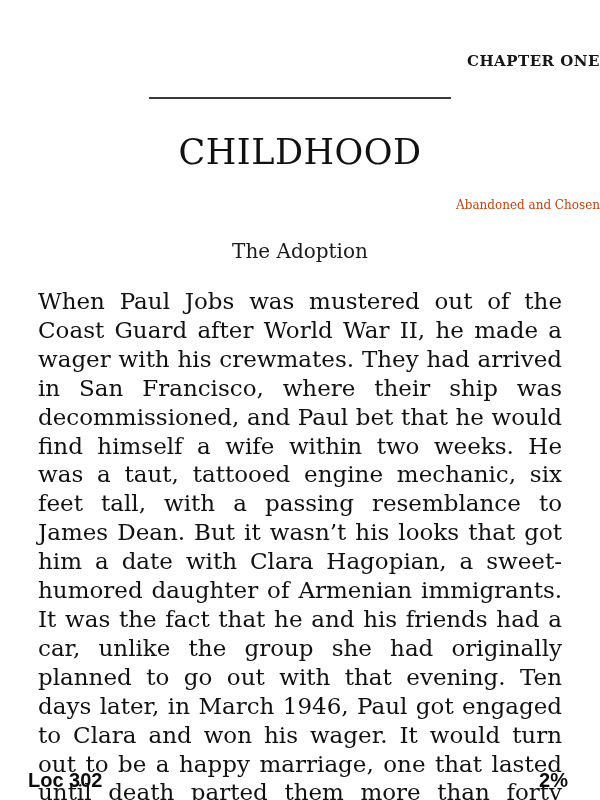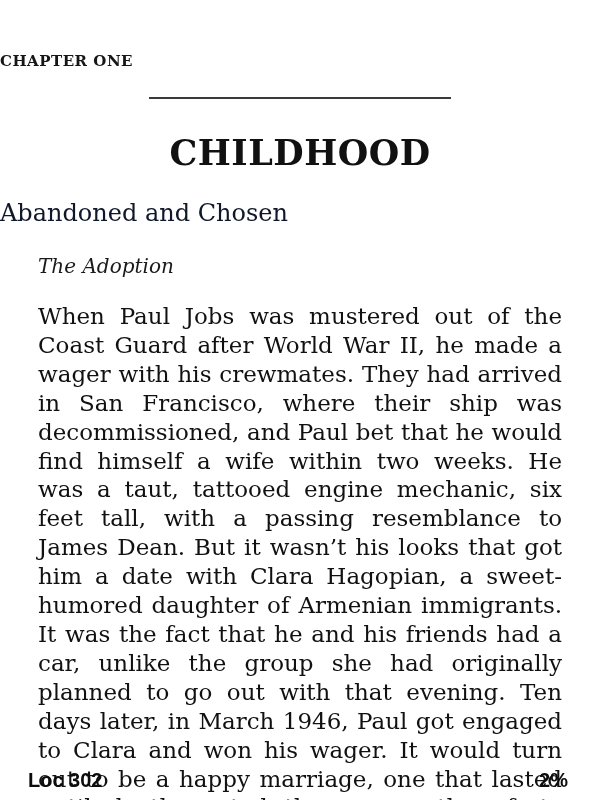--- a/index.html
+++ b/index.html
@@ -12,53 +12,52 @@
     width: 600px;
     height: 800px;
     background: #ffffff;
     color: #111111;
     font-family: "DejaVu Serif", serif;
     overflow: hidden;
     box-sizing: border-box;
   }
   .chapter-label {
     margin-top: 52px;
-    text-align: left;
+    text-align: right;
     font-size: 15px;
     font-weight: bold;
     letter-spacing: 0.5px;
     color: #161616;
   }
   .divider {
     width: 302px;
     border: none;
     border-top: 2px solid #3a3a3a;
     margin: 27px auto 0 auto;
   }
   .title {
     margin: 33px 0 0 0;
     text-align: center;
     font-size: 35px;
-    font-weight: bold;
+    font-weight: normal;
     letter-spacing: 0.5px;
     color: #111111;
   }
   .subtitle {
     margin: 26px 0 0 0;
-    text-align: left;
-    font-size: 24px;
+    text-align: right;
+    font-size: 12px;
     font-weight: normal;
-    color: #0f172a;
+    color: #c2410c;
   }
   .section-heading {
     margin: 27px 38px 0 38px;
-    text-align: left;
+    text-align: center;
     font-size: 20px;
     font-weight: normal;
-    font-style: italic;
     color: #1a1a1a;
   }
   .body-text {
     margin: 24px 38px 0 38px;
     font-size: 23px;
     line-height: 28.9px;
     text-align: justify;
     text-justify: inter-word;
     hyphens: none;
     color: #111111;

